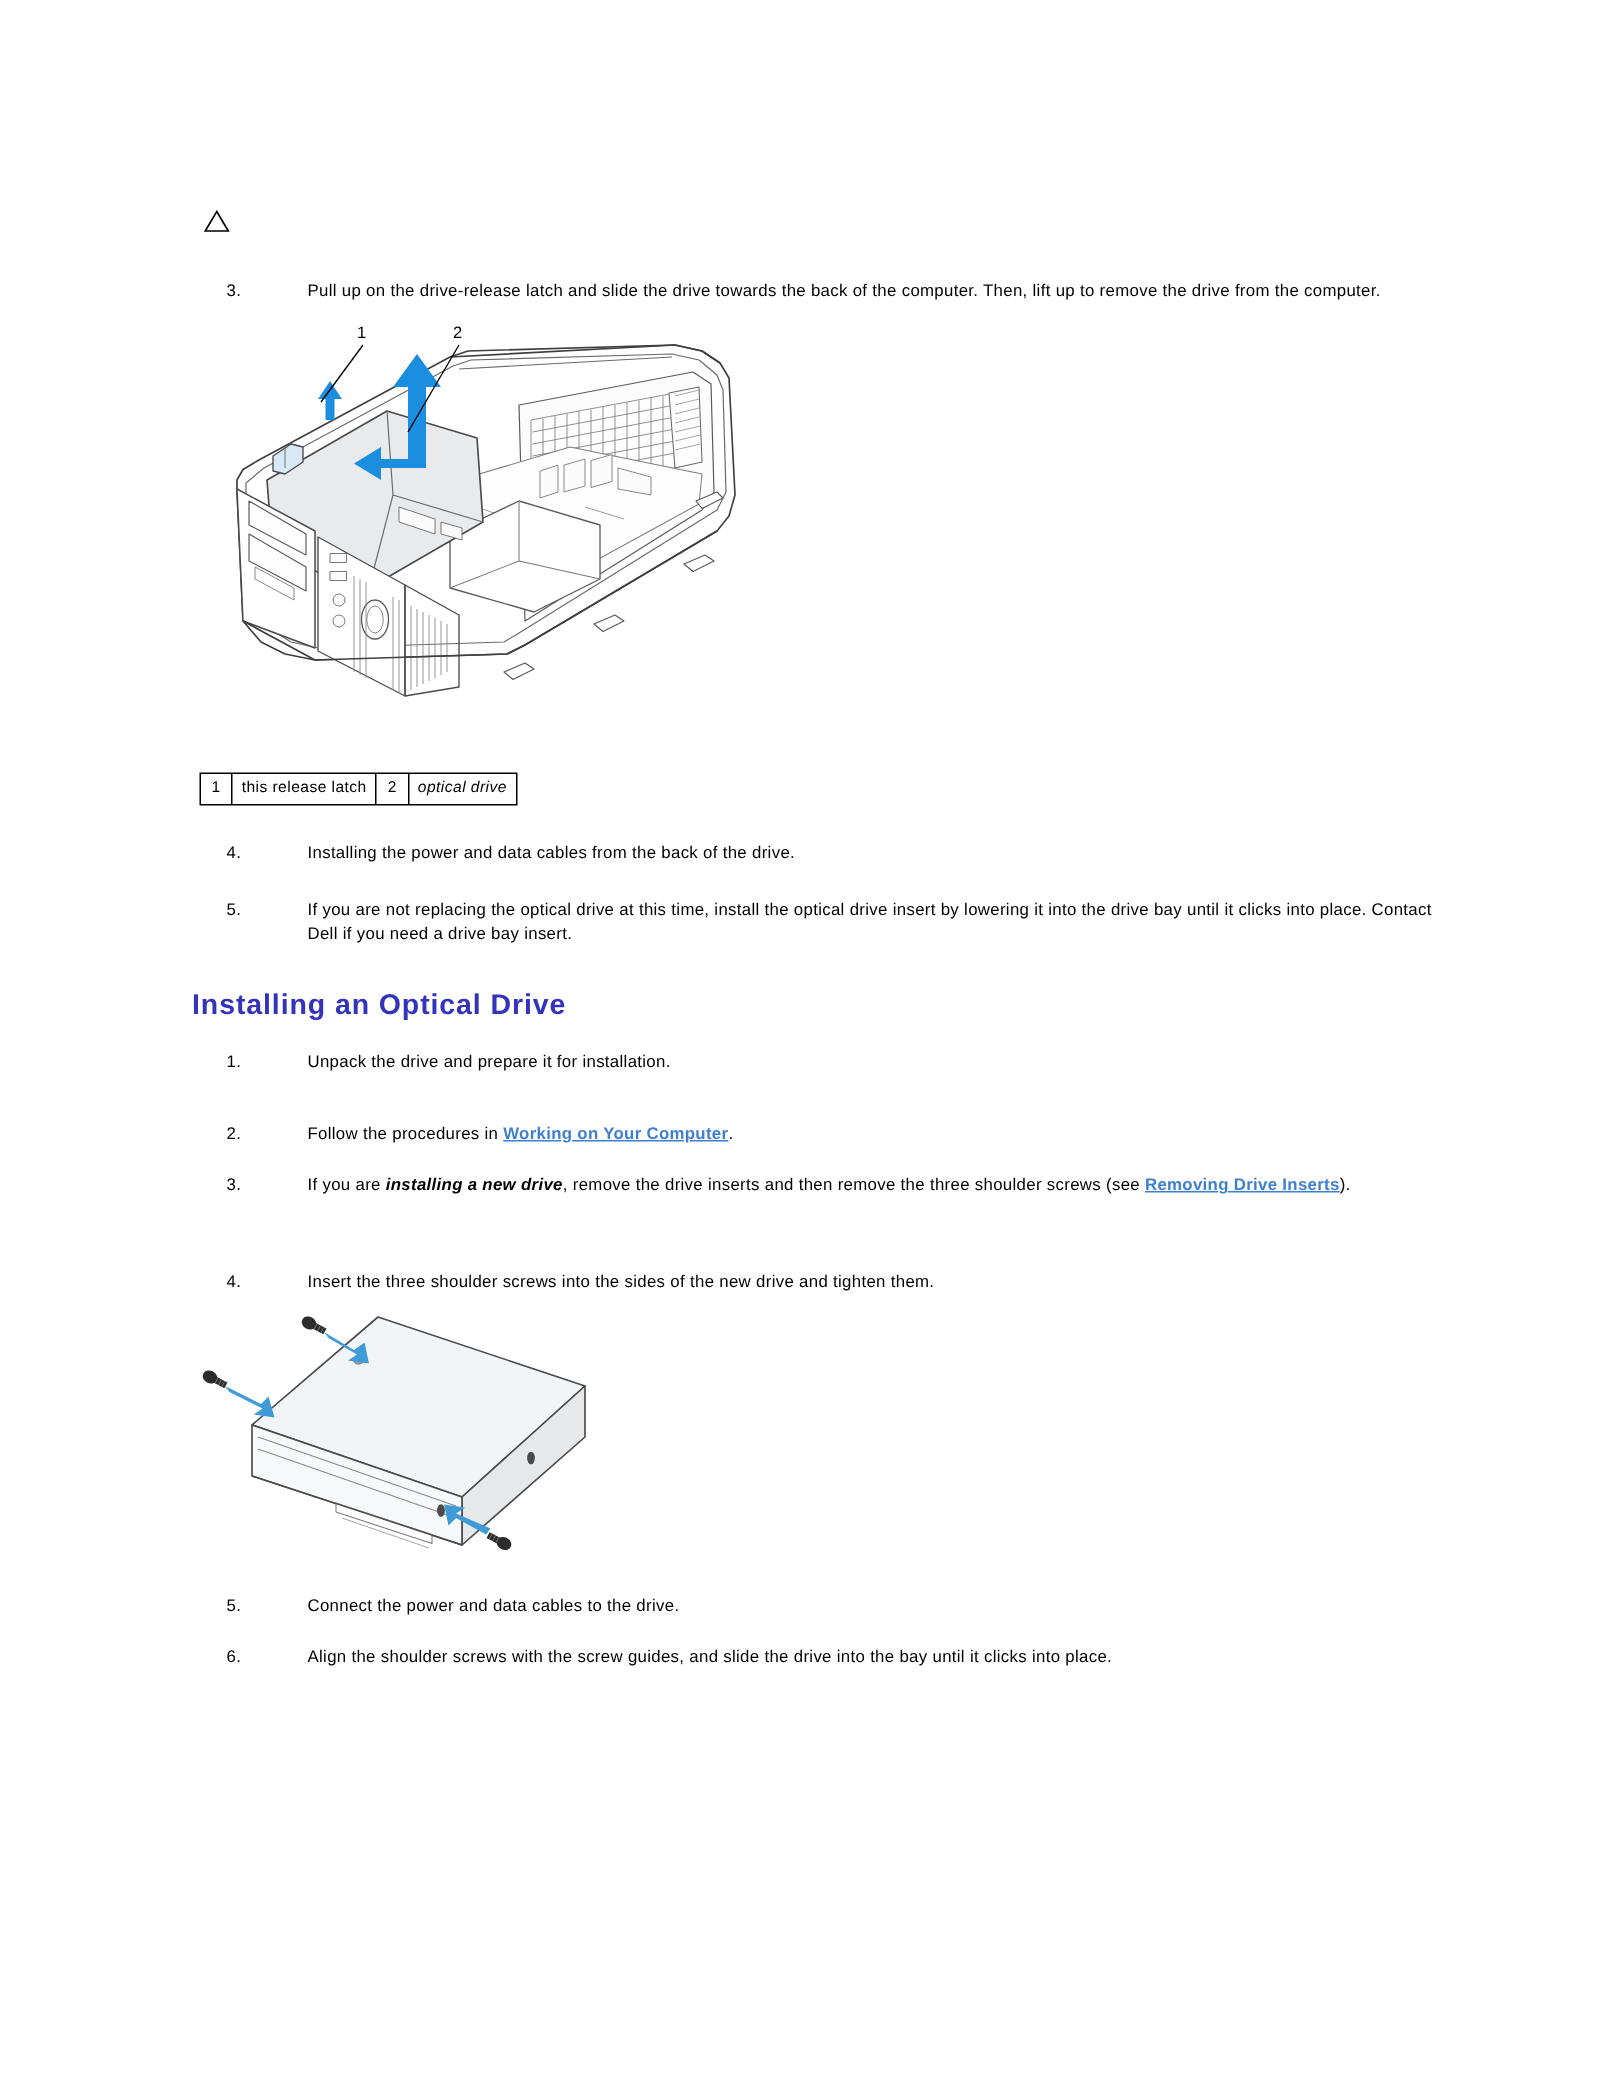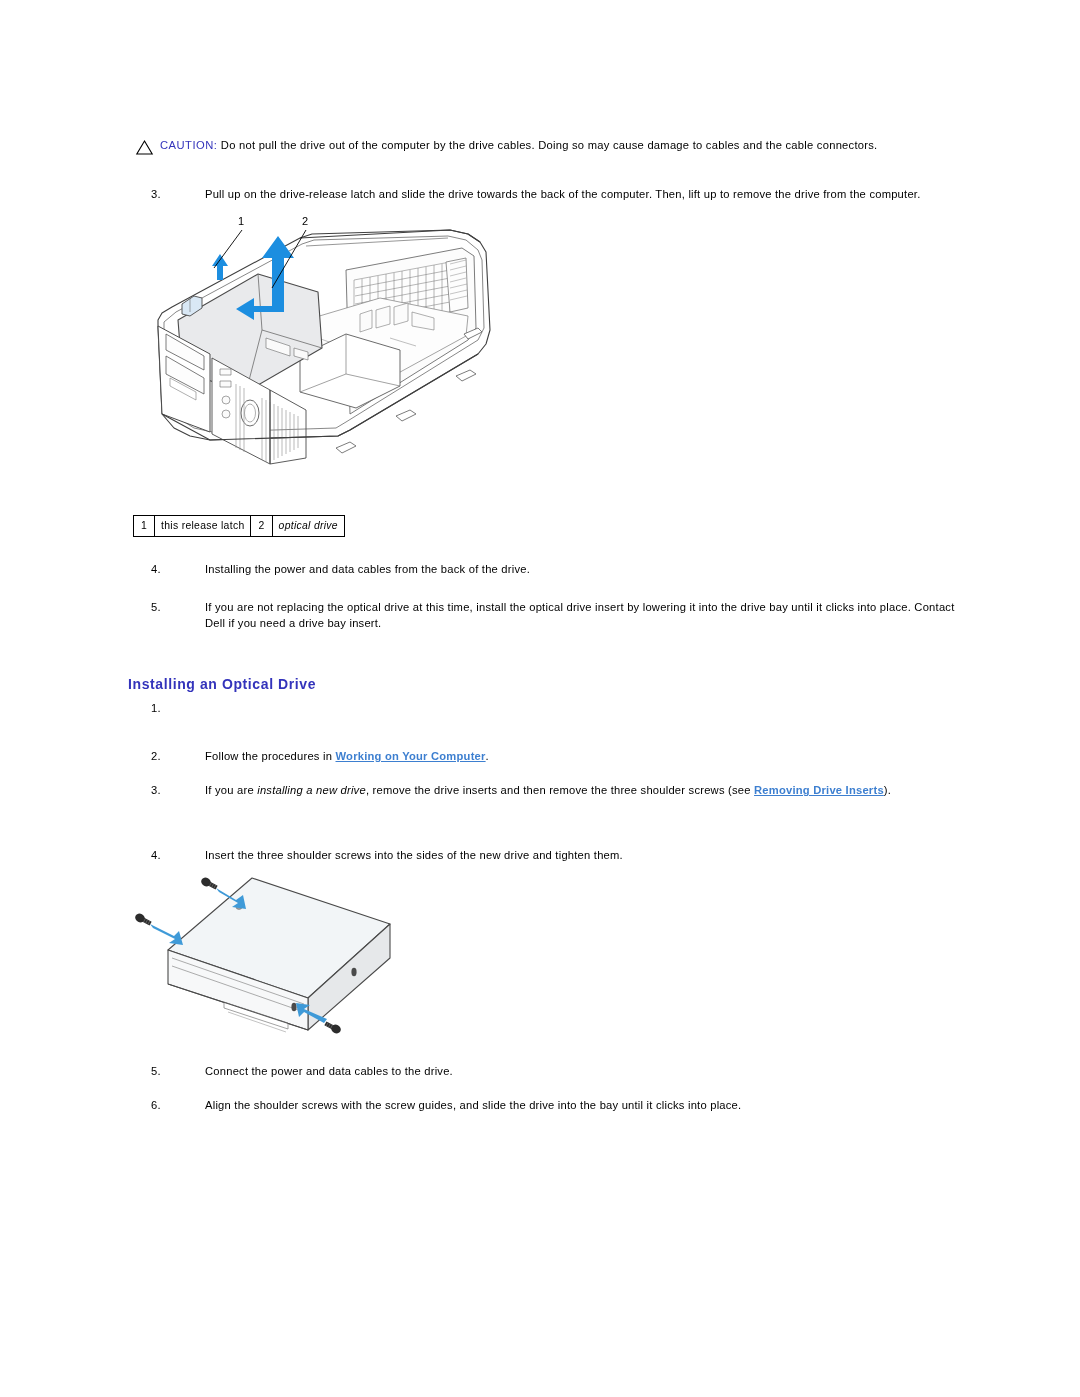--- a/index.html
+++ b/index.html
@@ -77,32 +77,31 @@
     font-size: 11.2px;
     line-height: 16px;
     letter-spacing: 0.22px;
     padding-left: 26px;
   }
   a.doclink, .doclink {
     color: #3d7fd0;
     text-decoration: underline;
     font-weight: bold;
   }
-  .ital { font-style: italic; }
+  .ital { font-style: italic; font-weight: bold; }
 
   
   .section-heading {
     position: absolute;
     left: 128px;
     top: 660px;
-    font-size: 14px;
+    font-size: 19px;
     font-weight: bold;
     color: #3333bb;
     letter-spacing: 0.6px;
-    margin-top: 16px;
   }
 
   
   .legend {
     position: absolute;
     left: 133px;
     top: 515px;
     display: flex;
     border: 1px solid #000;
     background: #fff;
@@ -137,21 +136,20 @@
 </style>
 </head>
 <body>
 
 <div class="page">
 
   <div class="caution">
     <svg class="caution-tri" viewBox="0 0 17 15">
       <polygon points="8.5,1 16.2,14 0.8,14" fill="none" stroke="#000" stroke-width="1.1"></polygon>
     </svg>
-    <div class="caution-text"><span class="caution-label">CAUTION:</span><span> Do not pull the drive out of the computer by the drive cables. Doing so may cause damage to cables and the cable connectors.</span></div>
   </div>
 
   <div class="step" style="left:147px; top:186px; width:790px;">
     <div class="step-num">3.</div>
     <div class="step-body">Pull up on the drive-release latch and slide the drive towards the back of the computer. Then, lift up to remove the drive from the computer.</div>
   </div>
 
   <div class="figure1">
     <svg width="350" height="300" viewBox="0 0 350 300">
       <g stroke="#4a4a4a" stroke-width="0.9" fill="none" stroke-linejoin="round">
@@ -306,20 +304,21 @@
   <div class="step" style="left:147px; top:599px; width:815px;">
     <div class="step-num">5.</div>
     <div class="step-body">If you are not replacing the optical drive at this time, install the optical drive insert by lowering it into the drive bay until it clicks into place. Contact Dell if you need a drive bay insert.</div>
   </div>
 
   <div class="section-heading">Installing an Optical Drive</div>
 
   <div class="step" style="left:147px; top:700px; width:790px;">
     <div class="step-num">1.</div>
     <div class="step-body">
+      <span class="cont">Unpack the drive and prepare it for installation.</span>
     </div>
   </div>
 
   <div class="step" style="left:147px; top:748px; width:790px;">
     <div class="step-num">2.</div>
     <div class="step-body"><span>Follow the procedures in </span><a href="#" class="doclink">Working on Your Computer</a><span>.</span></div>
   </div>
 
   <div class="step" style="left:147px; top:782px; width:810px;">
     <div class="step-num">3.</div>

